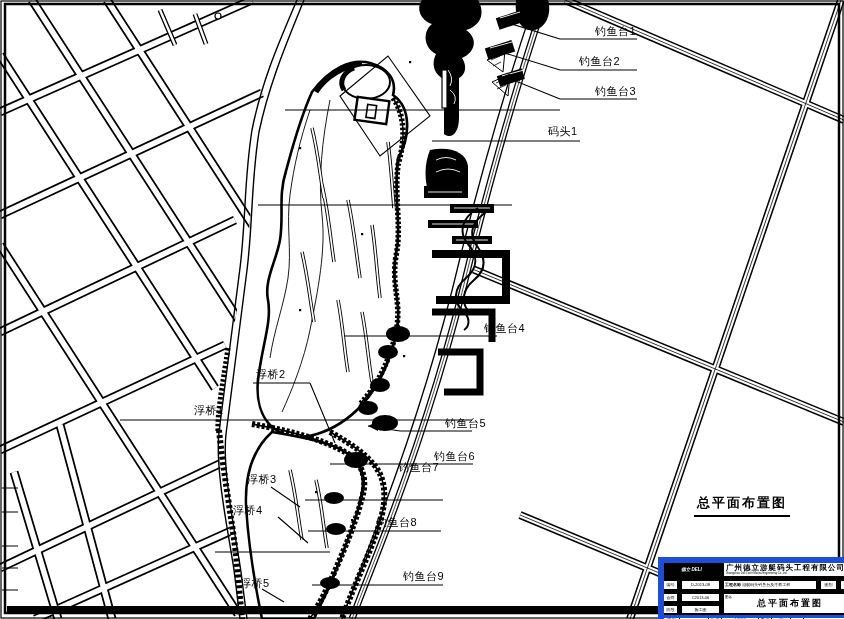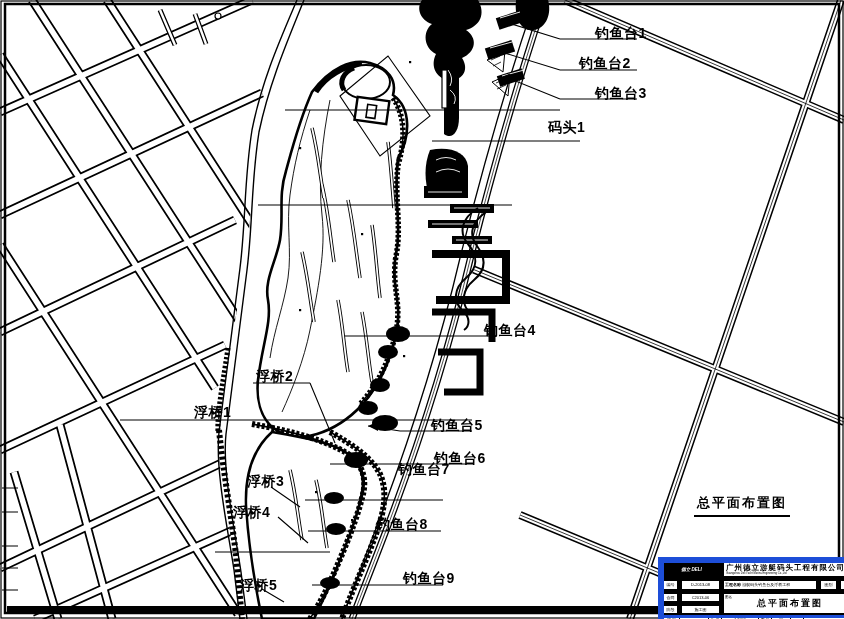--- a/index.html
+++ b/index.html
@@ -1,19 +1,19 @@
 <!DOCTYPE html>
 <html><head>
 <meta charset="utf-8">
 <style>
   html,body{margin:0;padding:0;background:#fff;}
   .sheet{position:relative;width:844px;height:619px;background:#fff;overflow:hidden;
          font-family:"Liberation Sans",sans-serif;color:#000;}
   .sheet svg{position:absolute;left:0;top:0;}
-  .lbl{position:absolute;font-size:14px;font-weight:bold;line-height:1;white-space:nowrap;
+  .lbl{position:absolute;font-size:11px;font-weight:normal;line-height:1;white-space:nowrap;
        letter-spacing:0.5px;}
   .plan-title{position:absolute;left:694px;top:494px;font-size:13px;font-weight:bold;
        letter-spacing:2px;border-bottom:2px solid #000;padding:0 3px 3px 3px;}
   
   .tb{position:absolute;left:658px;top:557px;width:180px;height:52px;background:#000;
       border:6px solid #1d4ed8;display:grid;grid-template-columns:13px 37px 92px 15px 15px;
       grid-template-rows:13px 8px 7px 7px 13px;gap:5px;}
   .tb div{background:#fff;overflow:hidden;}
   .tb .logo{grid-column:1/3;background:#000;color:#fff;font-size:4.5px;font-weight:bold;
       display:flex;align-items:center;justify-content:center;font-style:italic;}
@@ -181,23 +181,23 @@
     <rect x="7" y="606" width="830" height="8" fill="#000"></rect>
   </g>
   <g stroke="#000" stroke-width="1.2">
     <path d="M2,488 H18 M2,512 H18 M2,546 H18 M2,568 H18 M2,590 H18"></path>
   </g>
 </svg>
 
   <div class="lbl" style="left:595px;top:26px">钓鱼台1</div>
   <div class="lbl" style="left:579px;top:56px">钓鱼台2</div>
   <div class="lbl" style="left:595px;top:86px">钓鱼台3</div>
-  <div class="lbl" style="left:548px;top:120px">码头1</div>
+  <div class="lbl" style="left:548px;top:126px">码头1</div>
   <div class="lbl" style="left:484px;top:323px">钓鱼台4</div>
-  <div class="lbl" style="left:431px;top:418px">钓鱼台5</div>
+  <div class="lbl" style="left:445px;top:418px">钓鱼台5</div>
   <div class="lbl" style="left:434px;top:451px">钓鱼台6</div>
   <div class="lbl" style="left:398px;top:462px">钓鱼台7</div>
   <div class="lbl" style="left:376px;top:517px">钓鱼台8</div>
   <div class="lbl" style="left:403px;top:571px">钓鱼台9</div>
   <div class="lbl" style="left:194px;top:405px">浮桥1</div>
   <div class="lbl" style="left:256px;top:369px">浮桥2</div>
   <div class="lbl" style="left:247px;top:474px">浮桥3</div>
   <div class="lbl" style="left:233px;top:505px">浮桥4</div>
   <div class="lbl" style="left:240px;top:578px">浮桥5</div>
 

